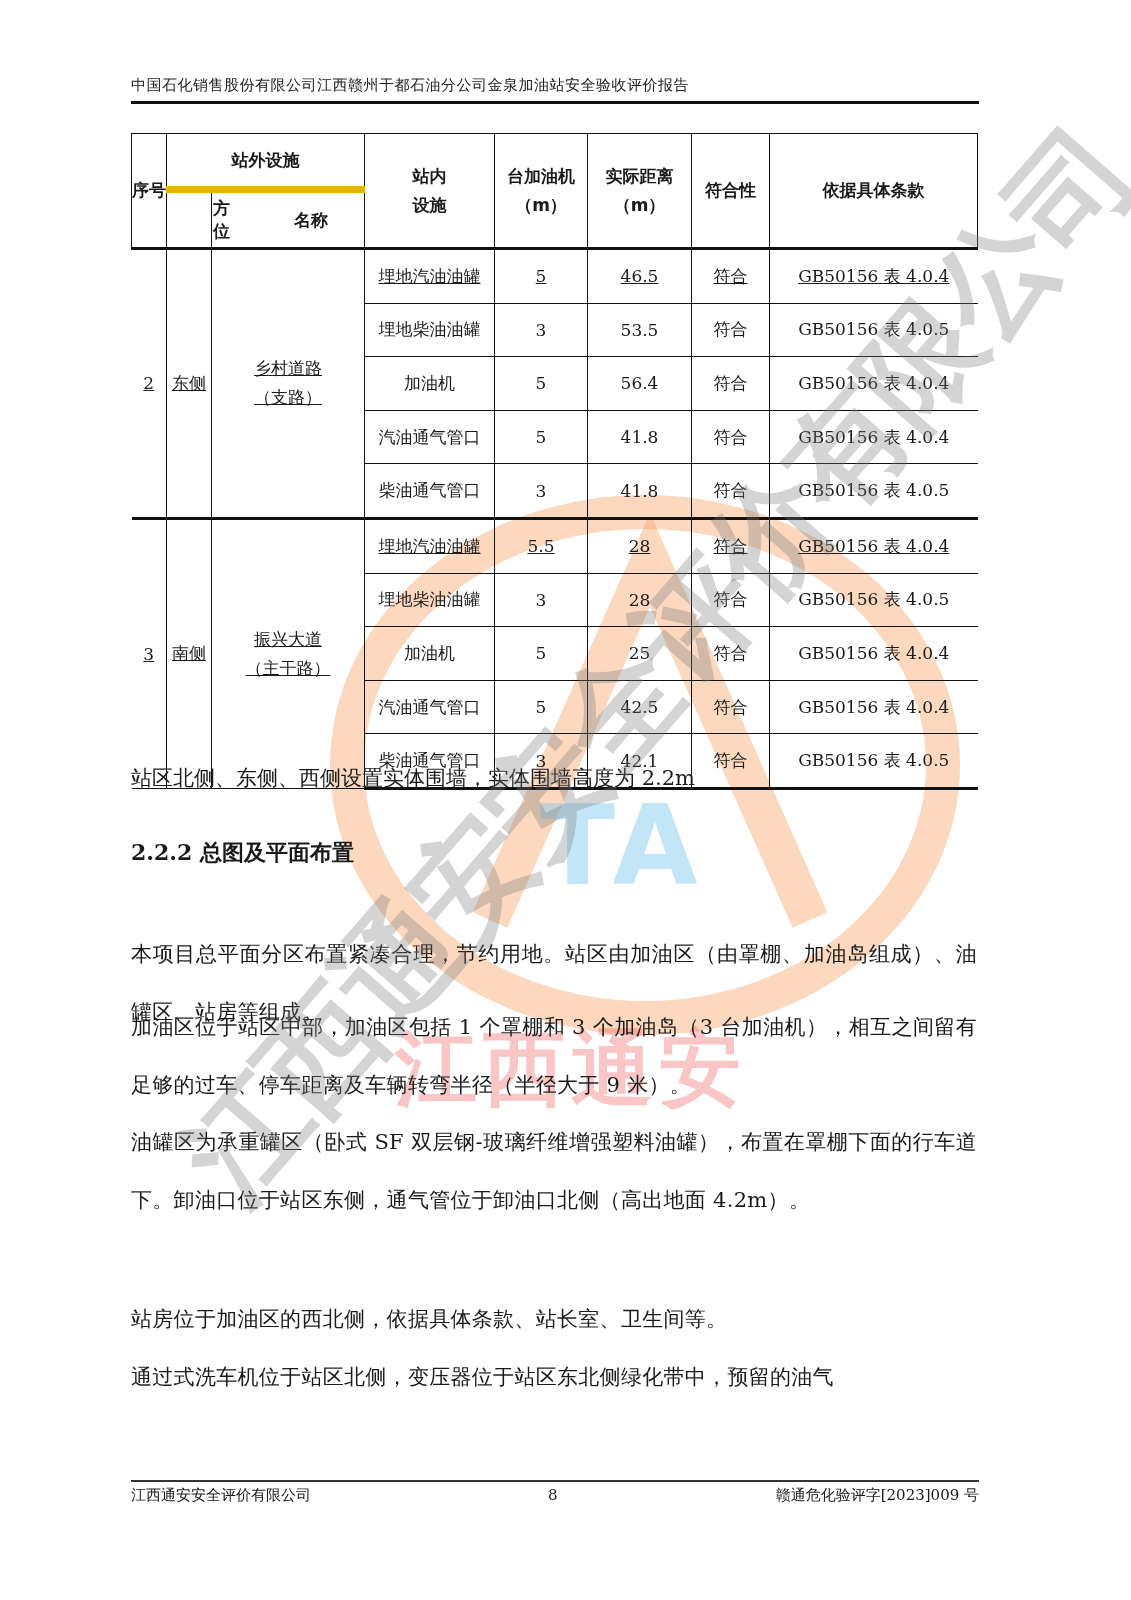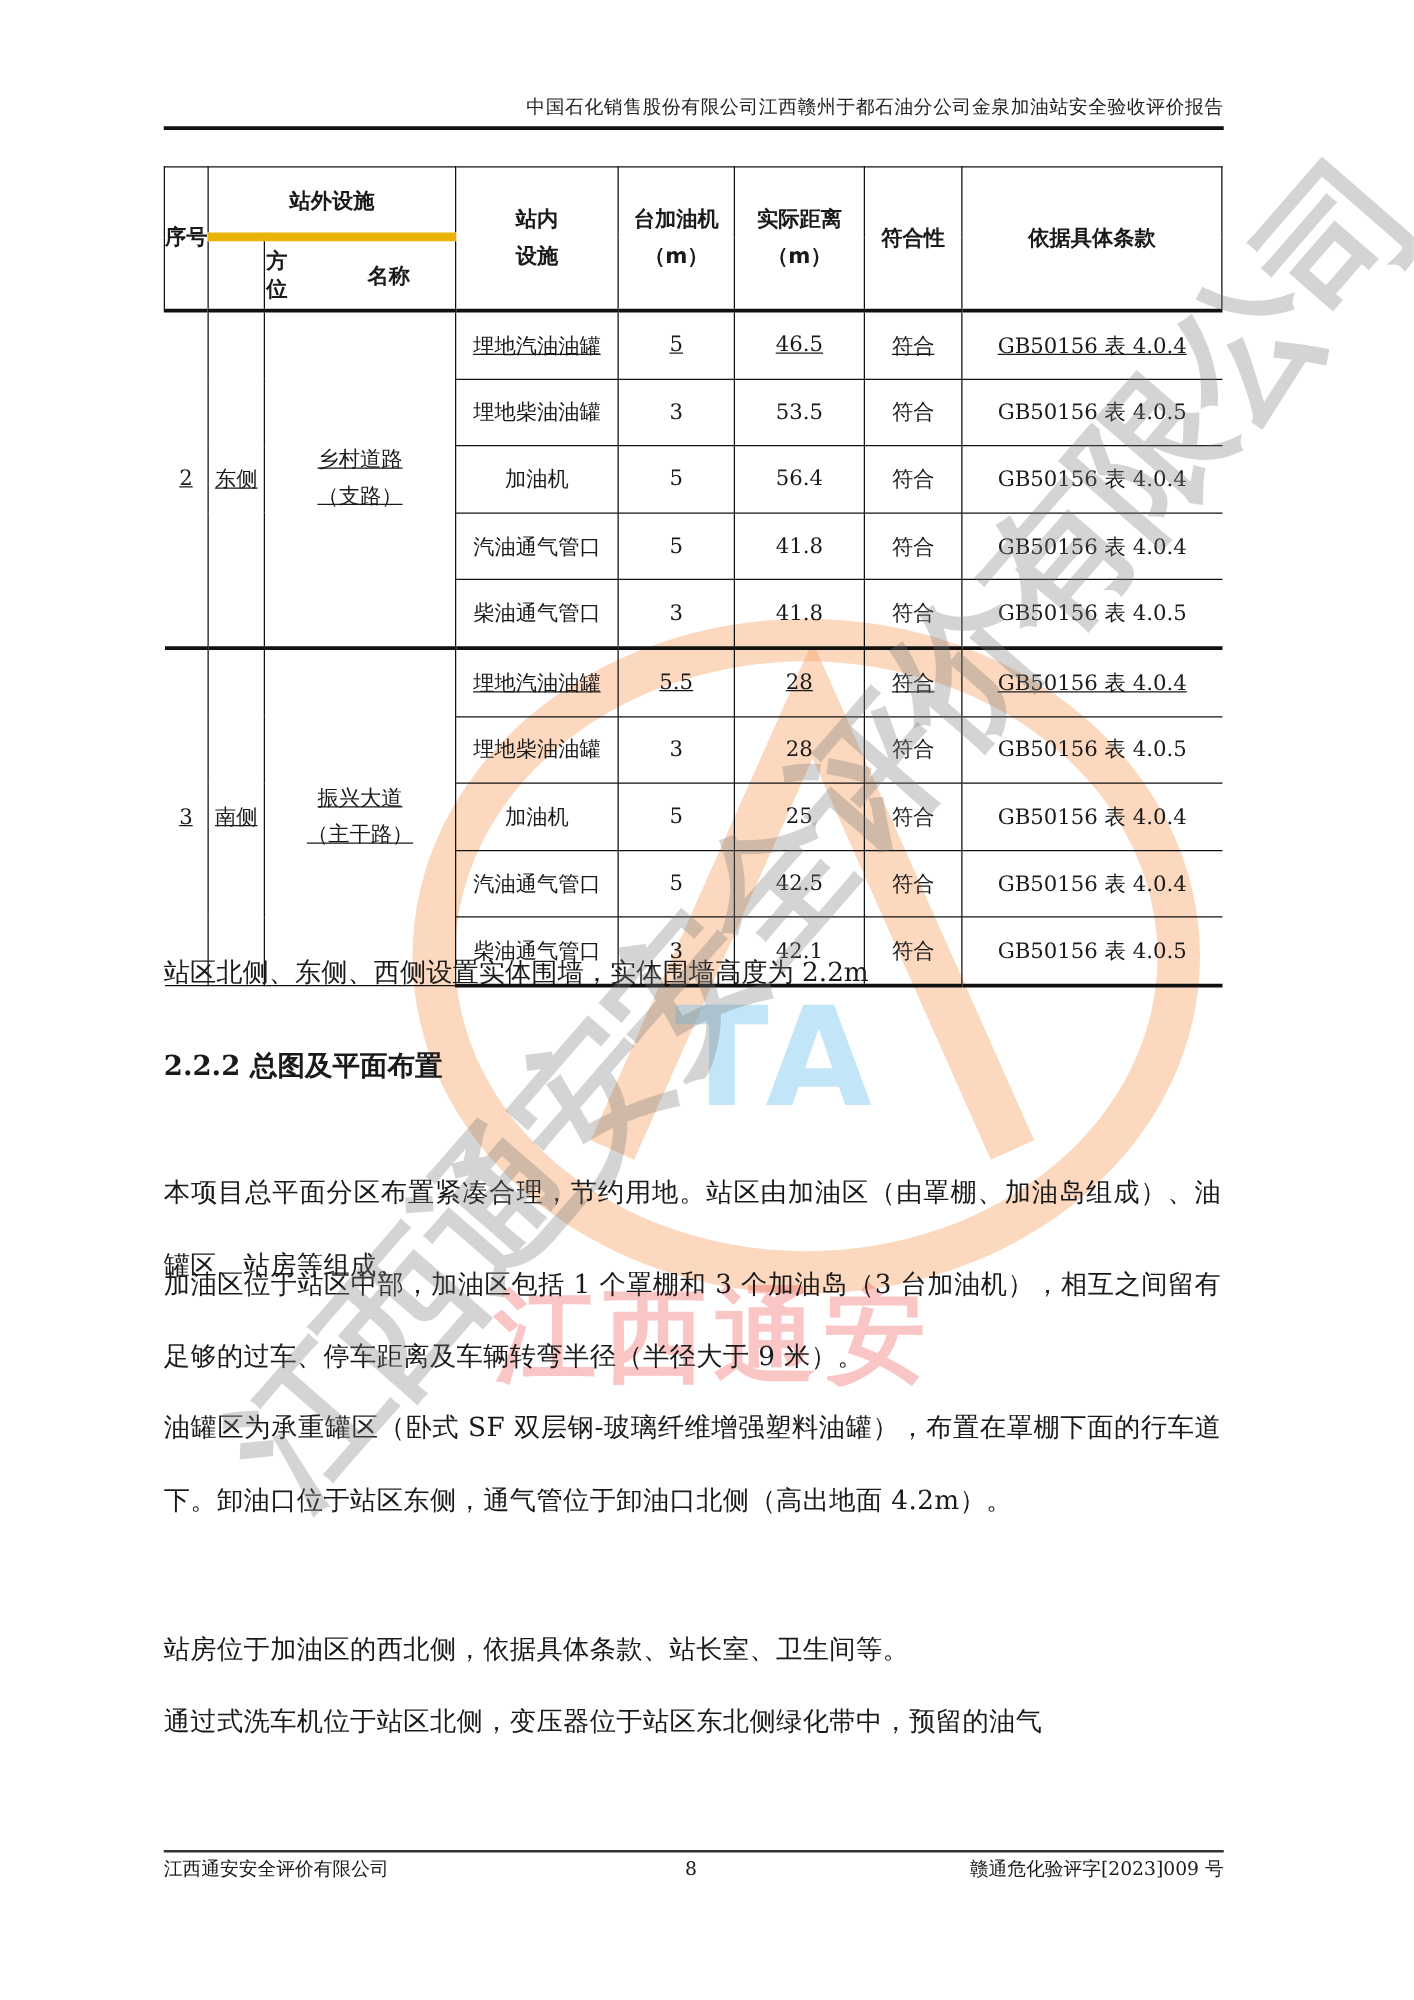--- a/index.html
+++ b/index.html
@@ -2,21 +2,21 @@
 <html><head>
 <meta charset="utf-8">
 <style>
   html, body { margin: 0; padding: 0; background: #ffffff; }
   body {
     width: 1131px; height: 1600px; position: relative; overflow: hidden;
     font-family: "DejaVu Serif", "Liberation Serif", serif; color: #1a1a1a;
   }
   .page-header {
     position: absolute; left: 131px; top: 76px; width: 848px;
-    text-align: right; font-size: 15px; letter-spacing: 0.5px; color: #222;
+    text-align: left; font-size: 15px; letter-spacing: 0.5px; color: #222;
     font-family: "DejaVu Sans", sans-serif;
   }
   .header-rule {
     position: absolute; left: 131px; top: 101px; width: 848px; height: 3px; background: #111;
   }
   table.dist {
     position: absolute; left: 131px; top: 133px; width: 846px;
     border-collapse: collapse; table-layout: fixed;
     font-size: 17px;
   }

